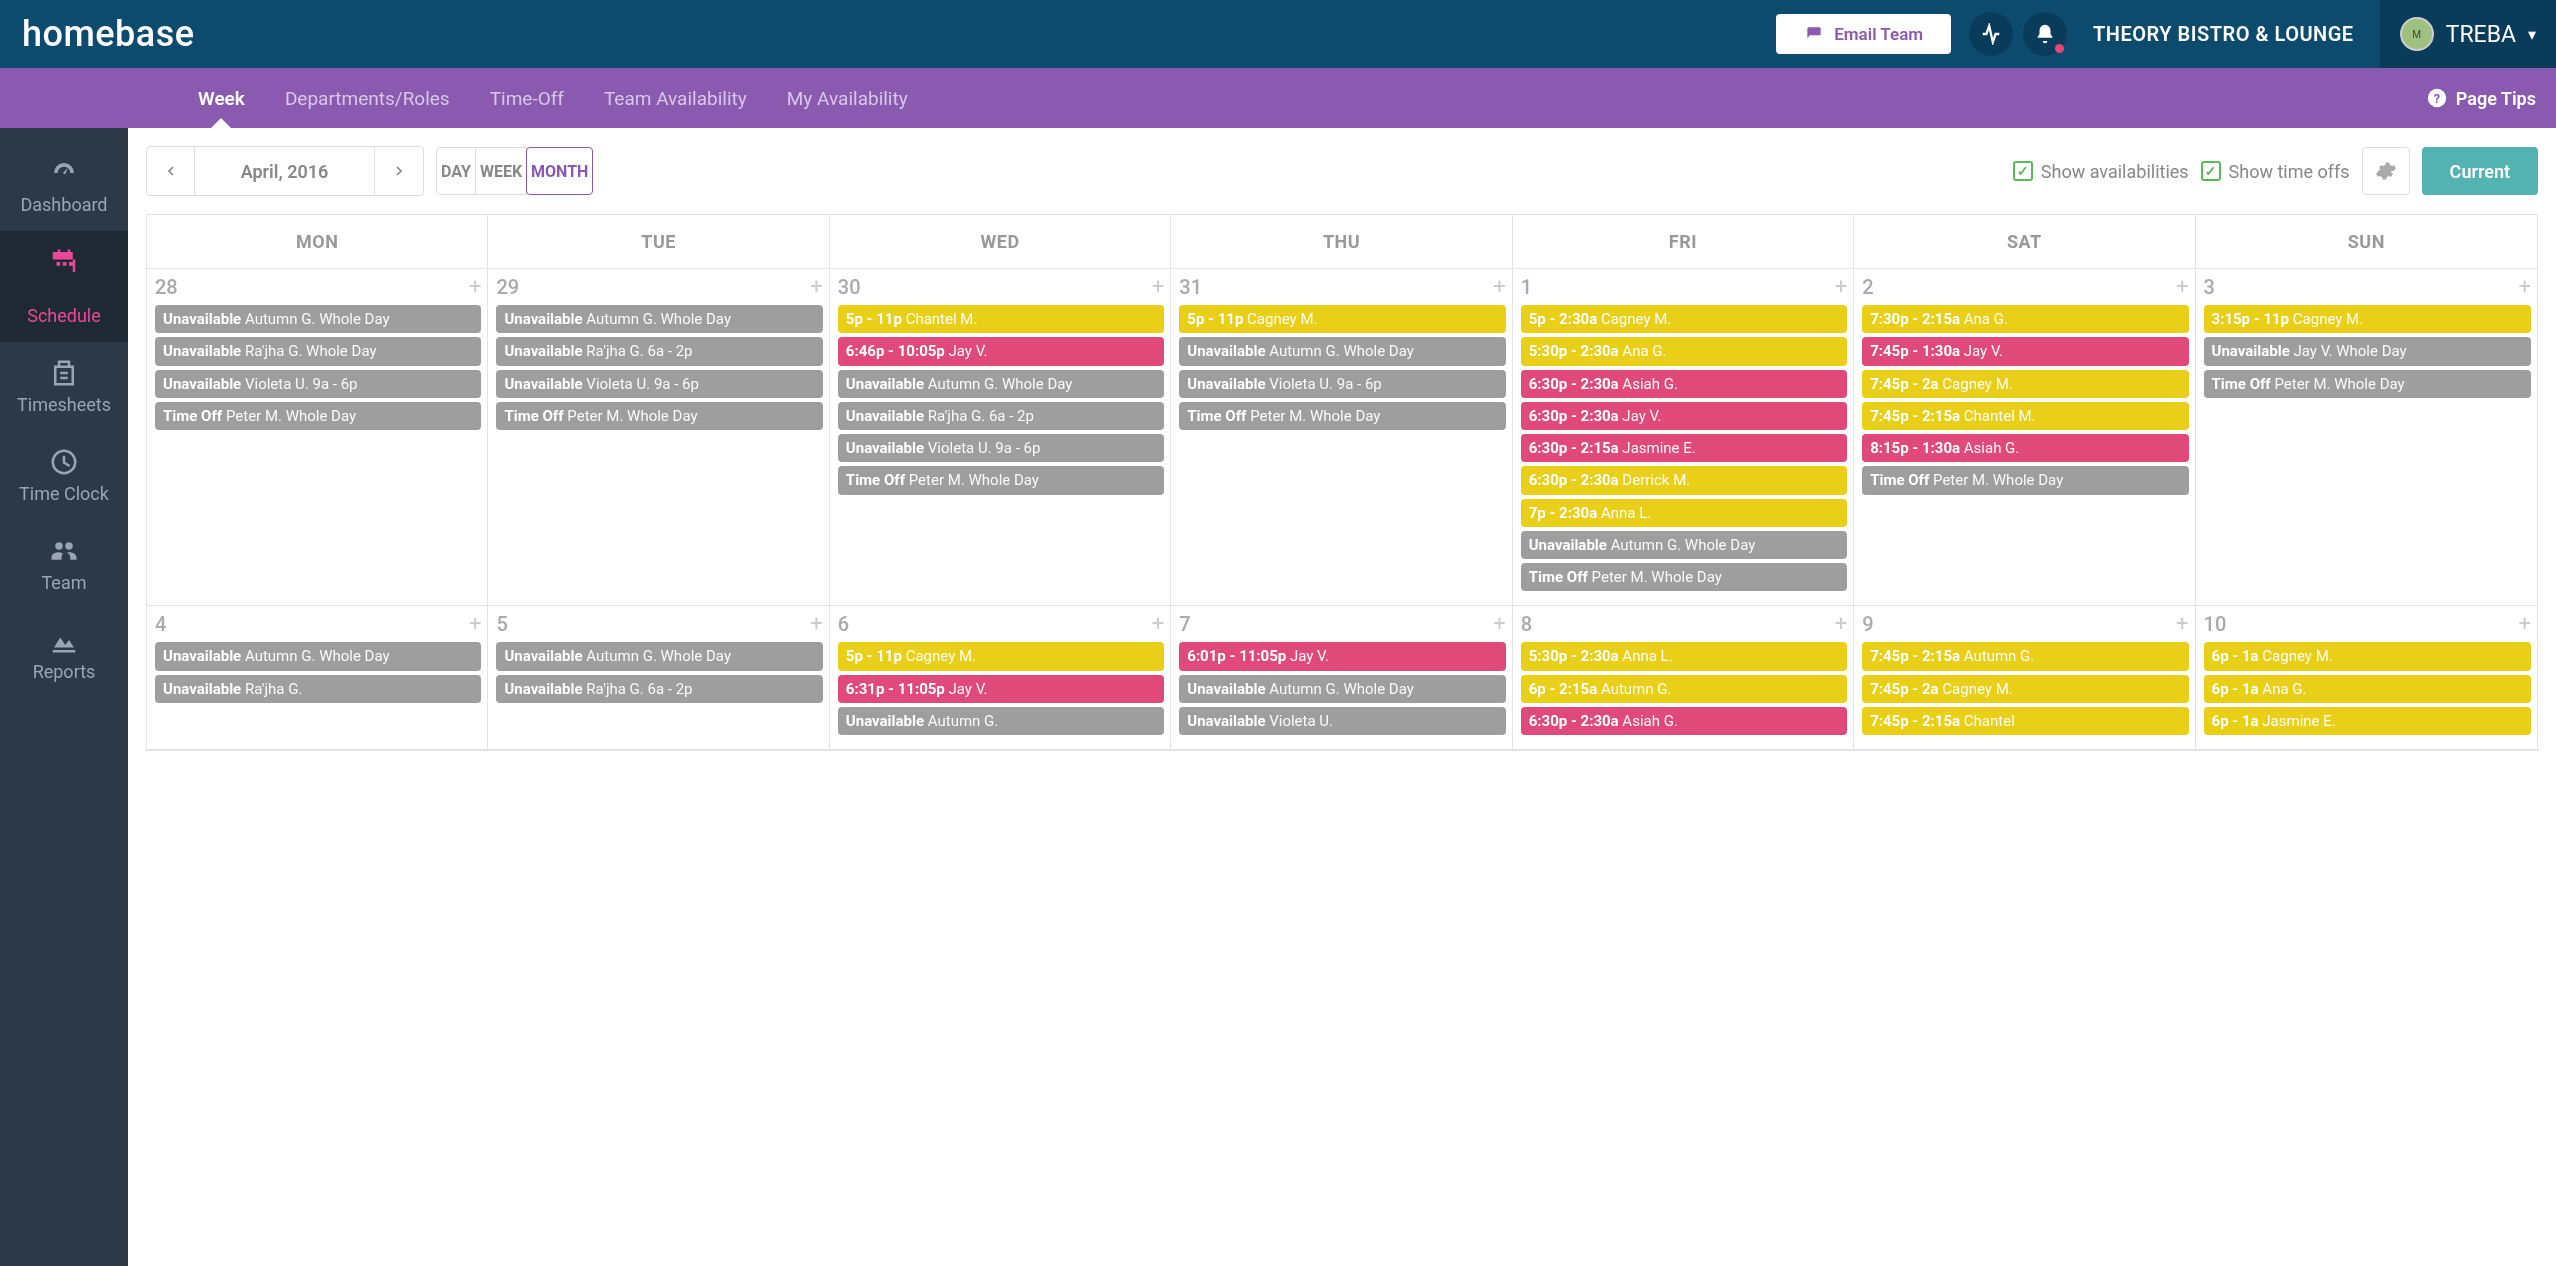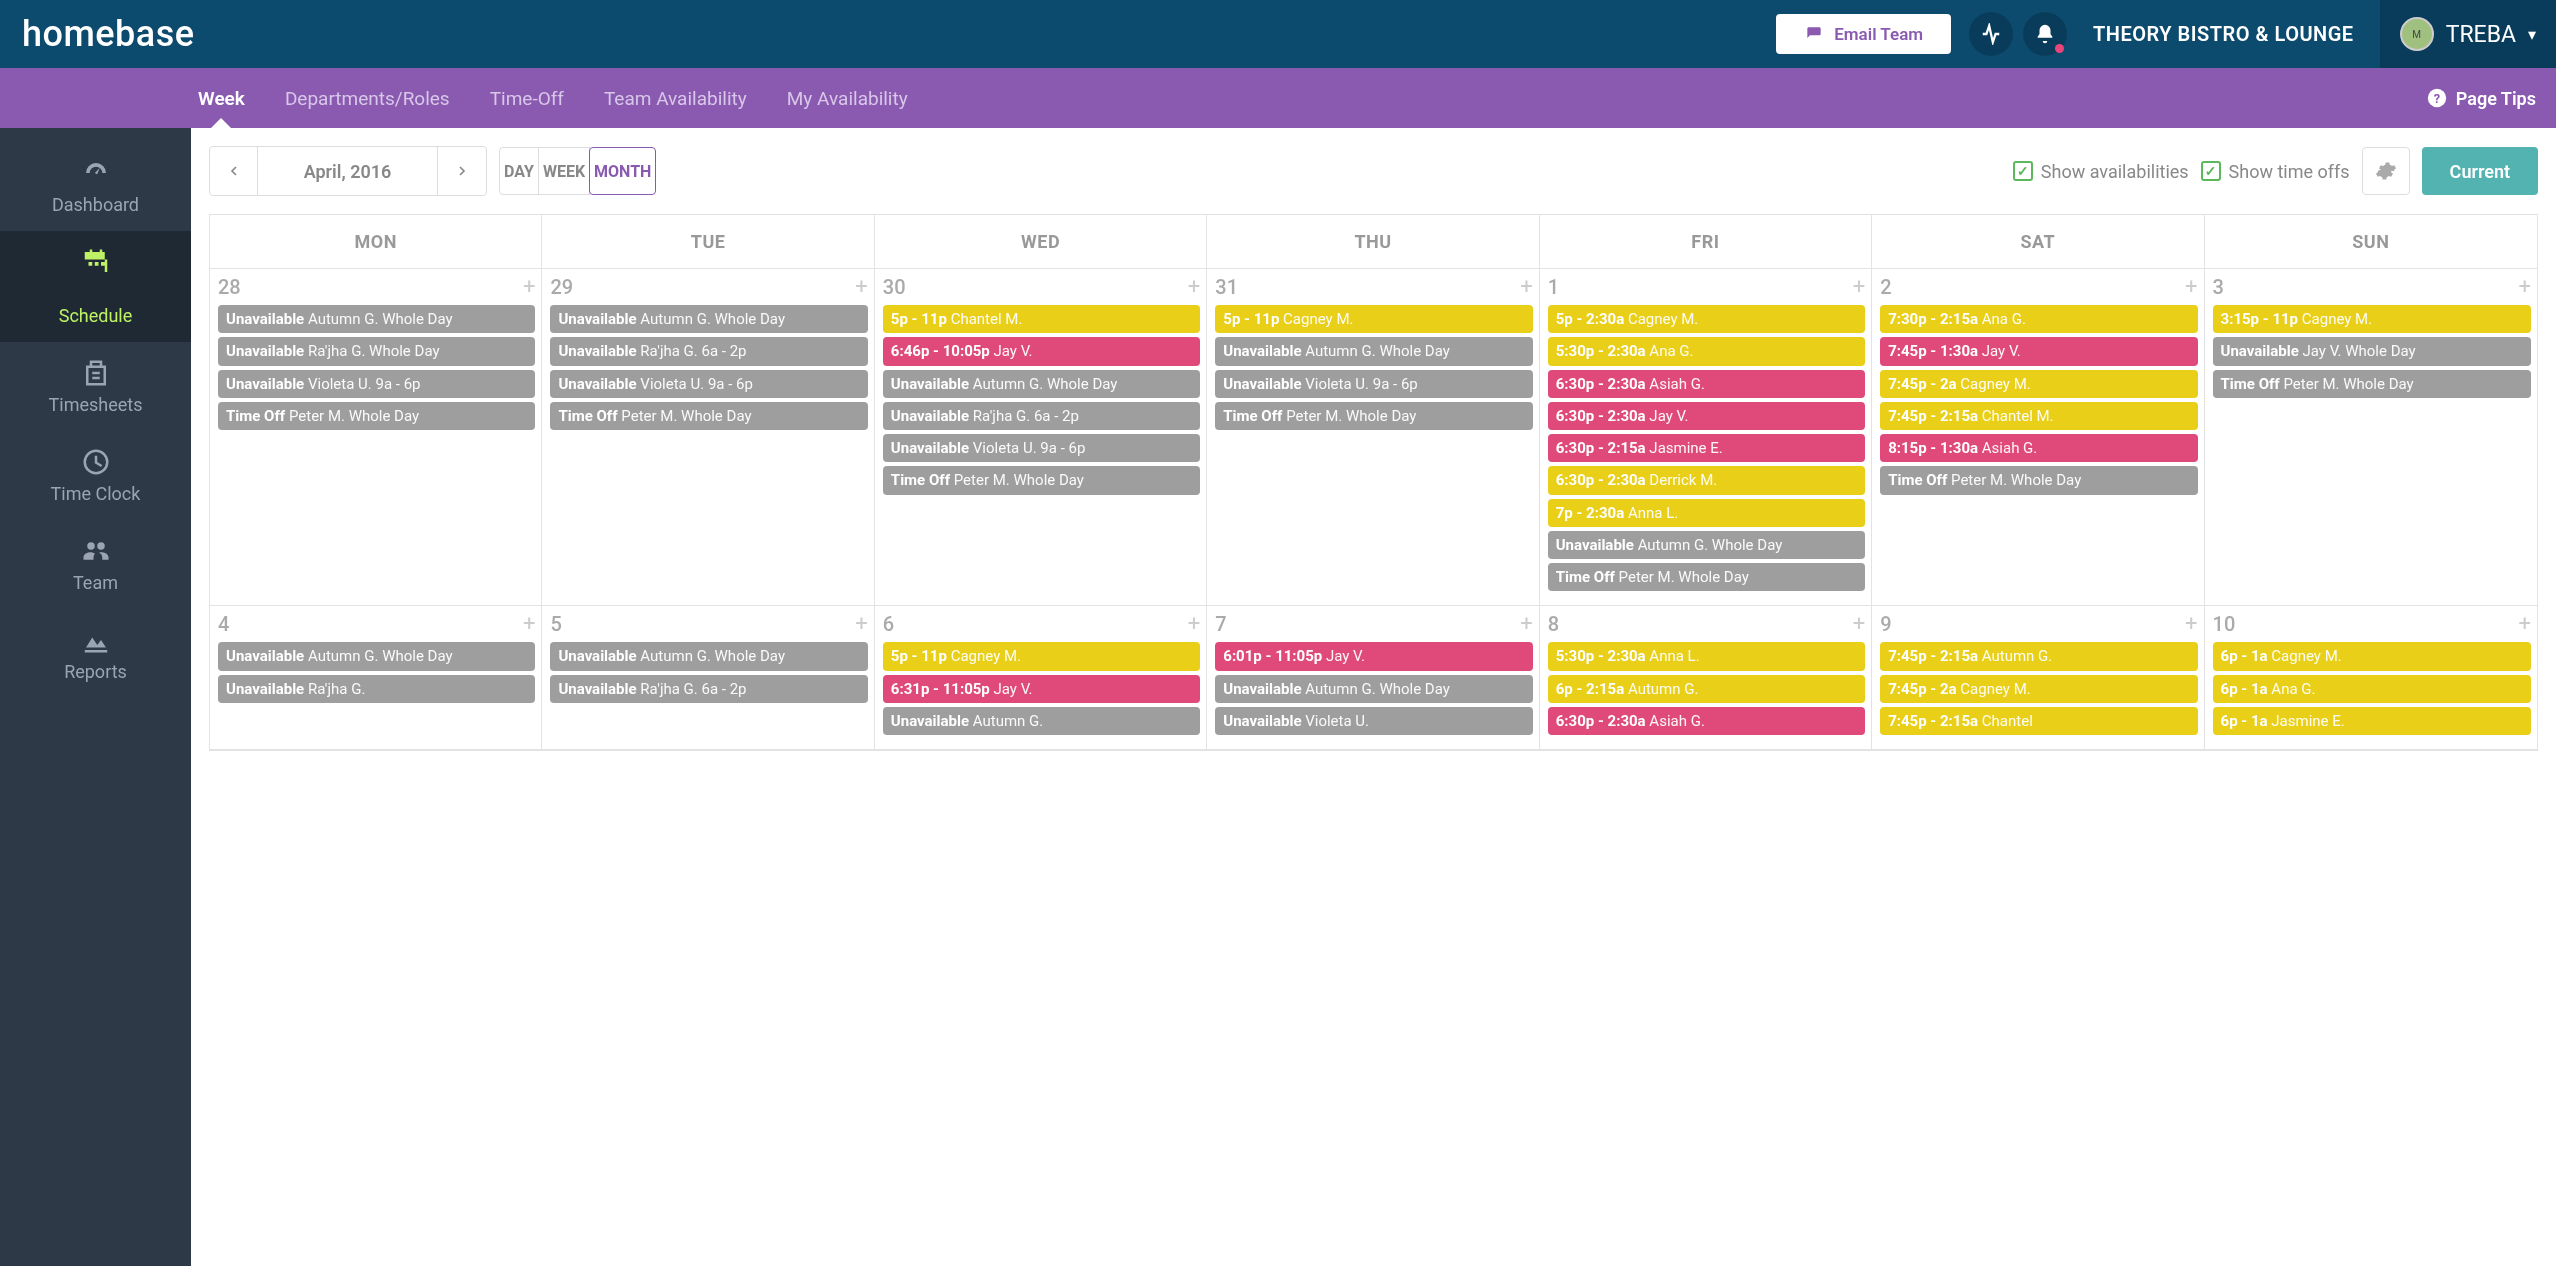--- a/index.html
+++ b/index.html
@@ -25,23 +25,23 @@
 .subnav { background: #8a5ab0; height: 60px; display: flex; align-items: stretch; padding-left: 178px; }
 .subnav-item { color: #d8c7e8; font-size: 19px; padding: 0 20px; display: flex; align-items: center; position: relative; cursor: pointer; }
 .subnav-item.active { color: #fff; font-weight: 600; }
 .subnav-item.active::after { content: ""; position: absolute; bottom: 0; left: 50%; transform: translateX(-50%); border-left: 10px solid transparent; border-right: 10px solid transparent; border-bottom: 10px solid #fff; }
 .subnav-spacer { flex: 1; }
 .page-tips { color: #fff; display: flex; align-items: center; gap: 8px; padding-right: 20px; font-size: 18px; font-weight: 600; }
 .page-tips svg { width: 22px; height: 22px; fill: #fff; }
 
 
 .main { flex: 1; display: flex; overflow: hidden; }
-.sidebar { width: 191px; background: #2d3946; display: flex; flex-direction: column; padding-top: 14px; }
+.sidebar { width: 128px; background: #2d3946; display: flex; flex-direction: column; padding-top: 14px; }
 .side-item { color: #9aa5b1; display: flex; flex-direction: column; align-items: center; padding: 16px 0; cursor: pointer; gap: 6px; }
-.side-item.active { background: #1f2934; color: #bef264; gap: 28px; }
+.side-item.active { background: #1f2934; color: #ec4899; gap: 28px; }
 .side-item svg { width: 30px; height: 30px; fill: currentColor; }
 .side-label { font-size: 18px; }
 
 .content { flex: 1; display: flex; flex-direction: column; overflow: hidden; }
 .toolbar { display: flex; align-items: center; padding: 18px 18px; gap: 12px; }
 .nav-group { display: flex; border: 1px solid #ddd; border-radius: 4px; overflow: hidden; }
 .nav-btn { width: 48px; height: 48px; display: flex; align-items: center; justify-content: center; color: #888; border-right: 1px solid #ddd; font-size: 20px; cursor: pointer; }
 .nav-btn:last-child { border-right: none; }
 .month-label { width: 180px; display: flex; align-items: center; justify-content: center; color: #888; font-weight: 600; font-size: 18px; border-right: 1px solid #ddd; }
 .view-group { display: flex; gap: 0; }

